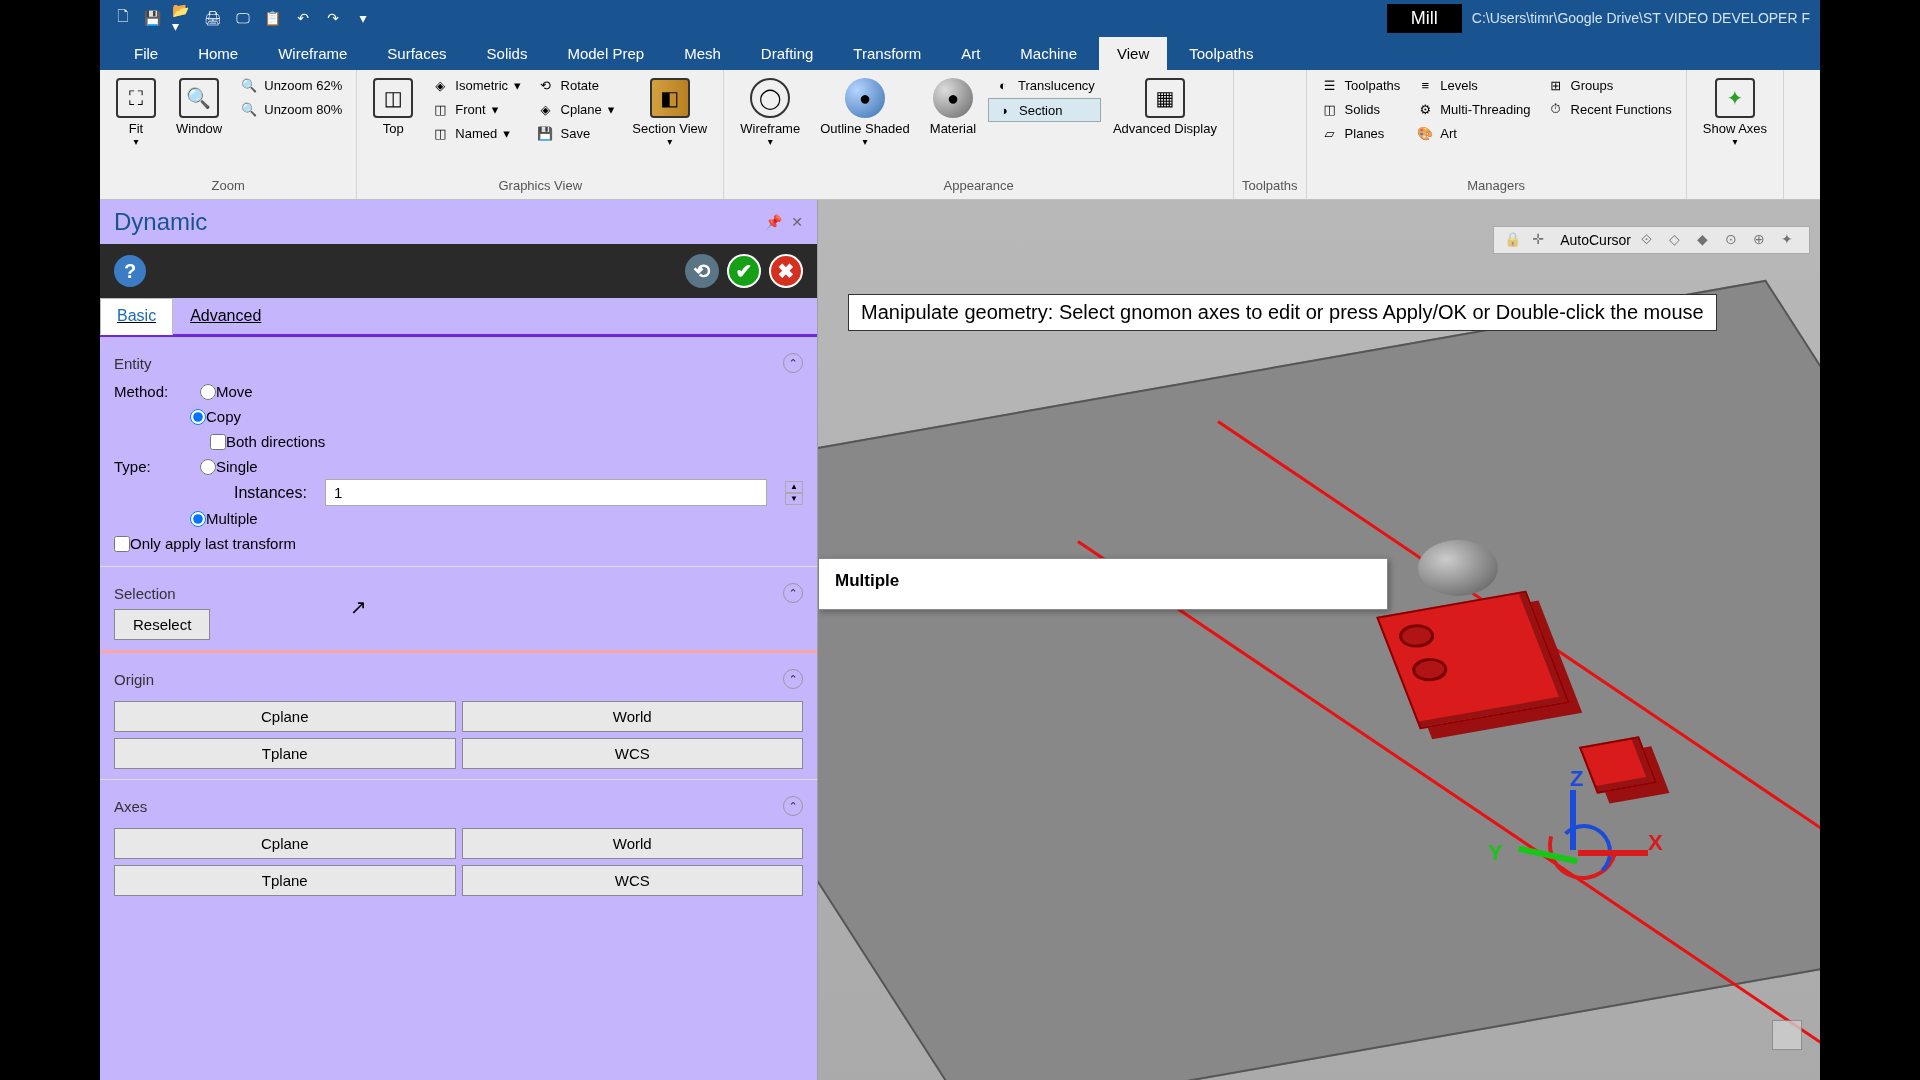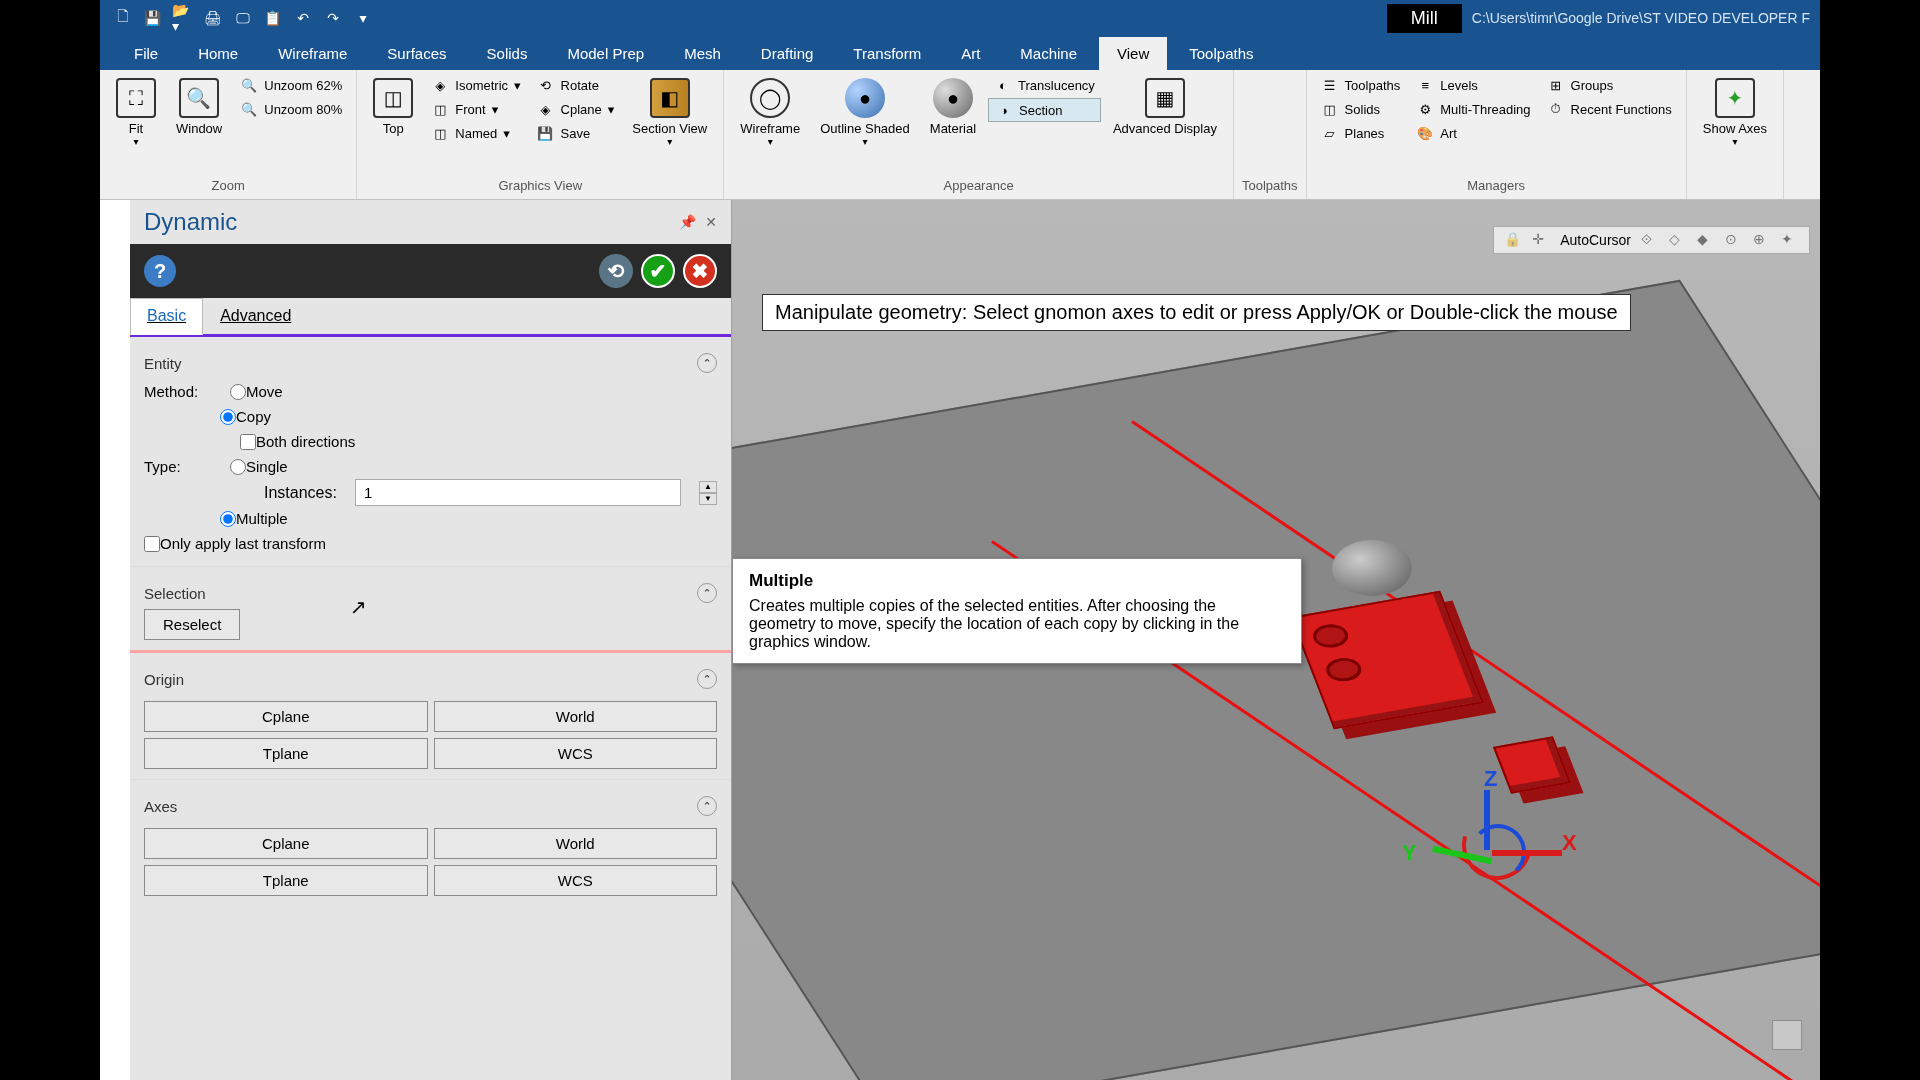--- a/index.html
+++ b/index.html
@@ -27,21 +27,21 @@
 .big-btn { display: flex; flex-direction: column; align-items: center; justify-content: center; padding: 4px 8px; cursor: pointer; min-width: 56px; }
 .big-btn .icon-box { width: 40px; height: 40px; border: 2px solid #333; border-radius: 4px; margin-bottom: 4px; display: flex; align-items: center; justify-content: center; font-size: 20px; }
 .big-btn .label { font-size: 13px; text-align: center; line-height: 1.1; }
 .small-btn-col { display: flex; flex-direction: column; gap: 2px; }
 .small-btn { display: flex; align-items: center; gap: 6px; padding: 2px 6px; cursor: pointer; font-size: 13px; }
 .small-btn.active { border: 1px solid #9aa; background: #d8e8f0; }
 .small-icon { width: 18px; height: 18px; display: inline-flex; align-items: center; justify-content: center; }
 
 
 .main { display: flex; height: calc(100% - 200px); }
-.side-panel { width: 602px; background: #e5e5e5; border-right: 1px solid #a0a0a0; overflow-y: auto; margin-left: 30px; }
+.side-panel { width: 718px; background: #c4b5fd; border-right: 1px solid #a0a0a0; overflow-y: auto; }
 .panel-header { display: flex; align-items: center; justify-content: space-between; padding: 8px 14px; font-size: 24px; color: #1a5490; }
 .panel-header-icons { display: flex; gap: 8px; font-size: 14px; color: #666; }
 
 .action-bar { background: #2a2a2a; padding: 10px 14px; display: flex; align-items: center; justify-content: space-between; }
 .help-btn { width: 32px; height: 32px; border-radius: 50%; background: #3b7cc4; color: #fff; font-weight: bold; font-size: 20px; display: flex; align-items: center; justify-content: center; }
 .action-btns { display: flex; gap: 8px; }
 .action-btn { width: 34px; height: 34px; border-radius: 50%; display: flex; align-items: center; justify-content: center; font-weight: bold; font-size: 20px; color: #fff; }
 .action-btn.sync { background: #5a7585; }
 .action-btn.ok { background: #16a016; border: 2px solid #fff; }
 .action-btn.cancel { background: #d43020; border: 2px solid #fff; }
@@ -436,19 +436,18 @@
           <div class="arrow-z"></div>
           <div class="axis x">X</div>
           <div class="axis y">Y</div>
           <div class="axis z">Z</div>
         </div>
         <div class="corner-cube"></div>
       </div>
 
       <div class="tooltip">
         <div class="tooltip-title">Multiple</div>
-        <div>Creates multiple copies of the selected entities. After choosing the geometry to move, specify the location of each copy by clicking in the graphics window.</div>
       </div>
     </div>
   </div>
 
   <div class="cursor"></div>
 </div>
 
 </body></html>

